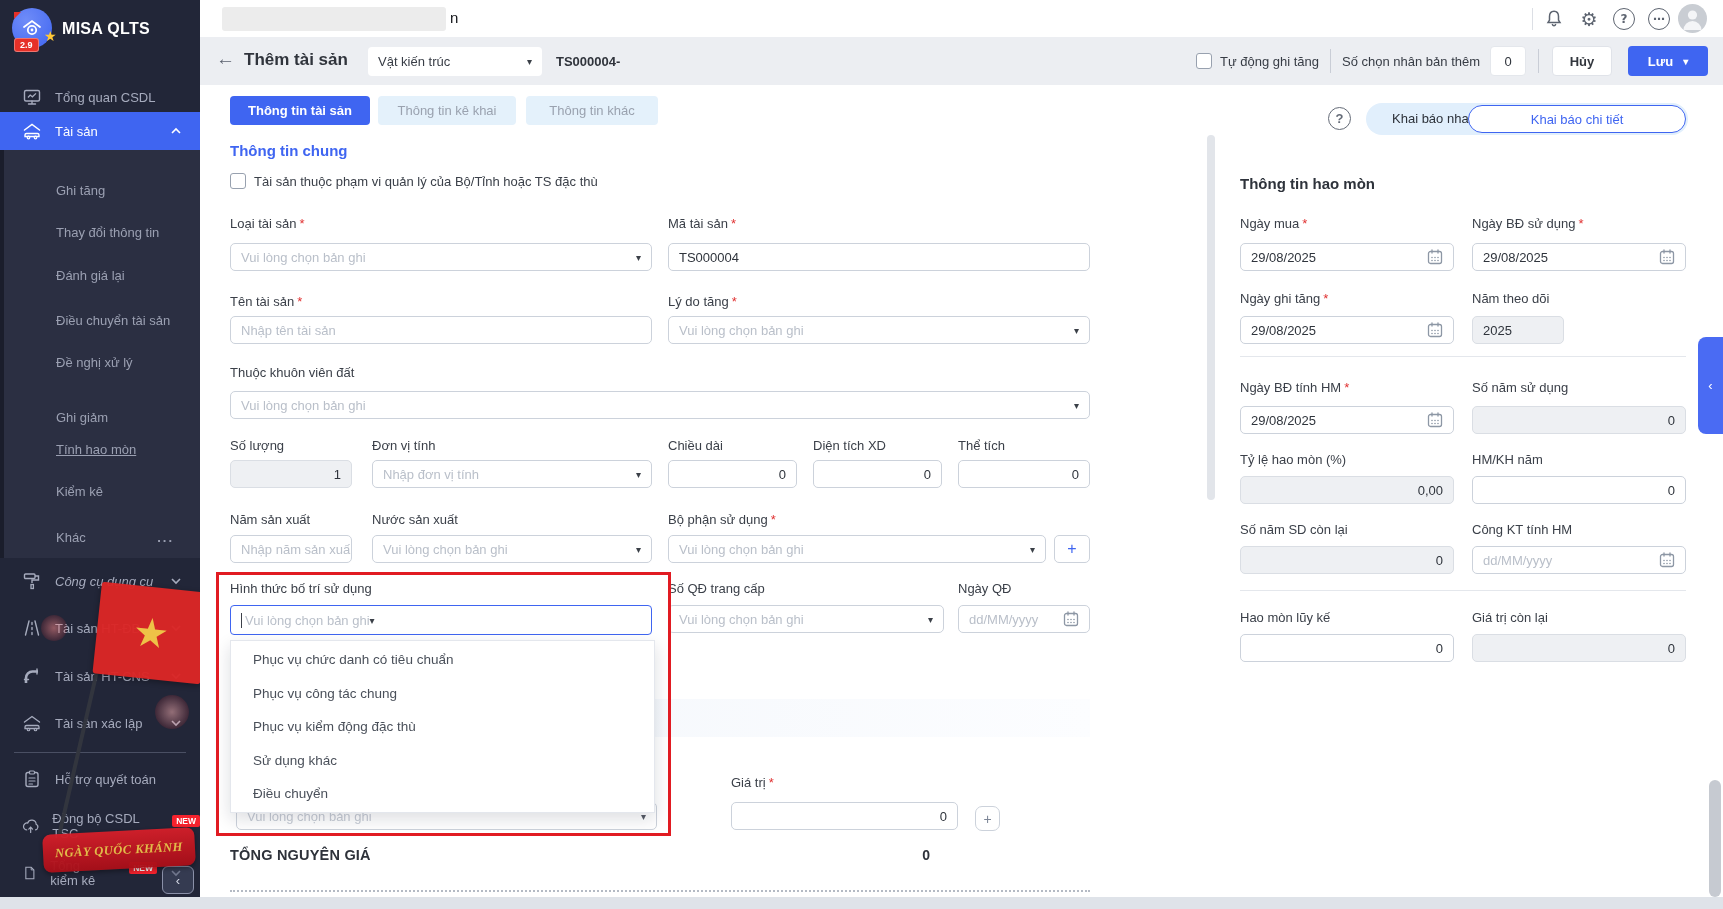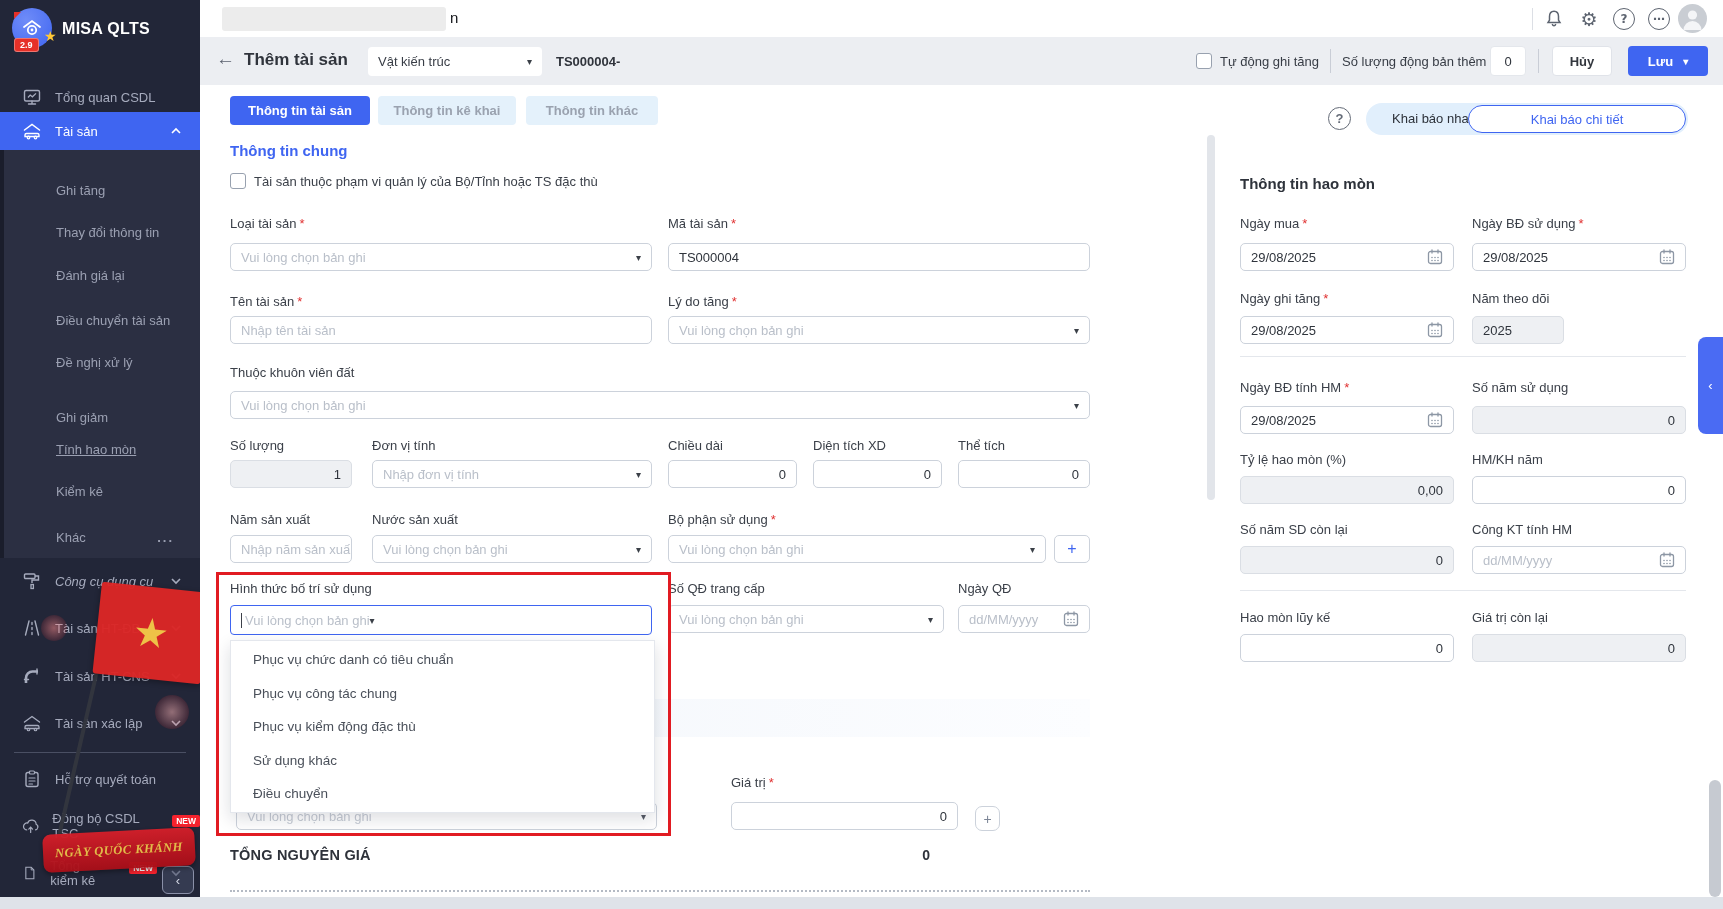--- a/index.html
+++ b/index.html
@@ -64,21 +64,21 @@
   .tb-num{position:absolute;left:1290px;top:9px;width:36px;height:30px;background:#fff;border-radius:4px;
           display:flex;align-items:center;justify-content:center;font-size:13px;color:#2f343c;box-sizing:border-box;border:1px solid #e4e7ec;}
   .btn{position:absolute;top:9px;height:30px;border-radius:4px;display:flex;align-items:center;justify-content:center;
        font-size:13px;cursor:pointer;box-sizing:border-box;}
   .btn-ghost{left:1352px;width:60px;background:#fff;border:1px solid #e0e3e9;color:#33373e;font-weight:bold;}
   .btn-primary{left:1428px;width:80px;background:#3f65f1;color:#fff;font-weight:bold;gap:10px;}
 
   
   .content{position:absolute;left:200px;top:85px;width:1461px;height:812px;background:#fff;}
   .tab{position:absolute;top:11px;height:29px;border-radius:4px;display:flex;align-items:center;justify-content:center;
-       font-size:13px;cursor:pointer;font-weight:bold;}
+       font-size:13px;cursor:pointer;}
   .tab-on{background:#3f65f1;color:#fff;font-weight:bold;}
   .tab-off{background:#e4f1fb;color:#9aa2af;}
   .help-circ{position:absolute;left:1128px;top:22px;width:23px;height:23px;border:1.5px solid #646b77;border-radius:50%;
              display:flex;align-items:center;justify-content:center;font-size:13px;font-weight:bold;color:#646b77;cursor:pointer;box-sizing:border-box;}
   .toggle{position:absolute;left:1166px;top:18px;width:322px;height:32px;background:#e1effc;border-radius:16px;cursor:pointer;}
   .toggle .q{position:absolute;left:26px;top:8px;font-size:13px;color:#2c3139;}
   .toggle .pill{position:absolute;right:2px;top:2px;width:218px;height:28px;background:#fff;border:1.5px solid #3f65f1;
                 border-radius:14px;display:flex;align-items:center;justify-content:center;color:#3f65f1;font-size:13px;box-sizing:border-box;}
   .sect{position:absolute;left:30px;top:57px;color:#3f65f1;font-size:15px;font-weight:bold;}
   .cb{position:absolute;width:16px;height:16px;border:1.5px solid #98a1af;border-radius:3px;background:#fff;box-sizing:border-box;cursor:pointer;}
@@ -317,21 +317,21 @@
     <span class="tb-title">Thêm tài sản</span>
     <div class="tb-sel">
       <span>Vật kiến trúc</span>
       <span class="crt">▾</span>
     </div>
     <span class="tb-code">TS000004-</span>
 
     <span class="cb" style="left:996px;top:16px;"></span>
     <span class="tb-lbl" style="left:1020px;">Tự động ghi tăng</span>
     <div class="tb-sep" style="left:1130px;"></div>
-    <span class="tb-lbl" style="left:1142px;">Số lượng động bản thêm</span>
+    <span class="tb-lbl" style="left:1142px;">Số chọn nhân bản thêm</span>
     <div class="tb-num">
         <span>0</span>
       </div>
     <div class="tb-sep" style="left:1338px;"></div>
     <div class="btn btn-ghost">
         <span>Hủy</span>
       </div>
     <div class="btn btn-primary">
       <span>Lưu</span>
       <span class="crt" style="color:#fff;">▾</span>

